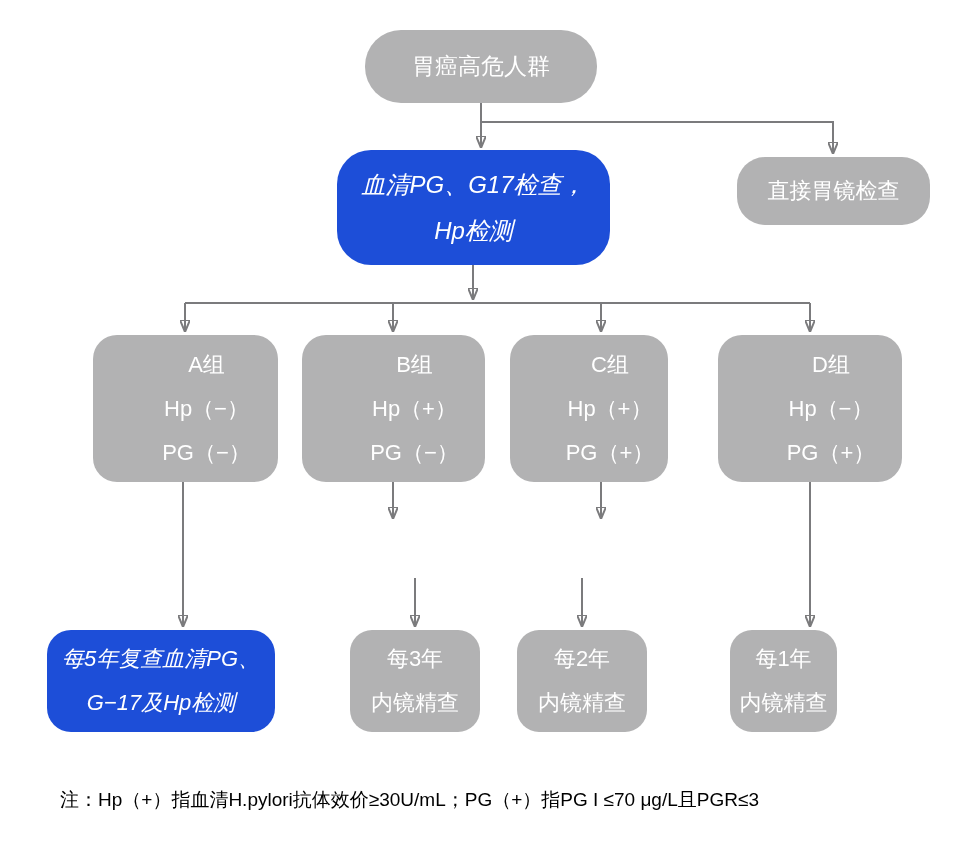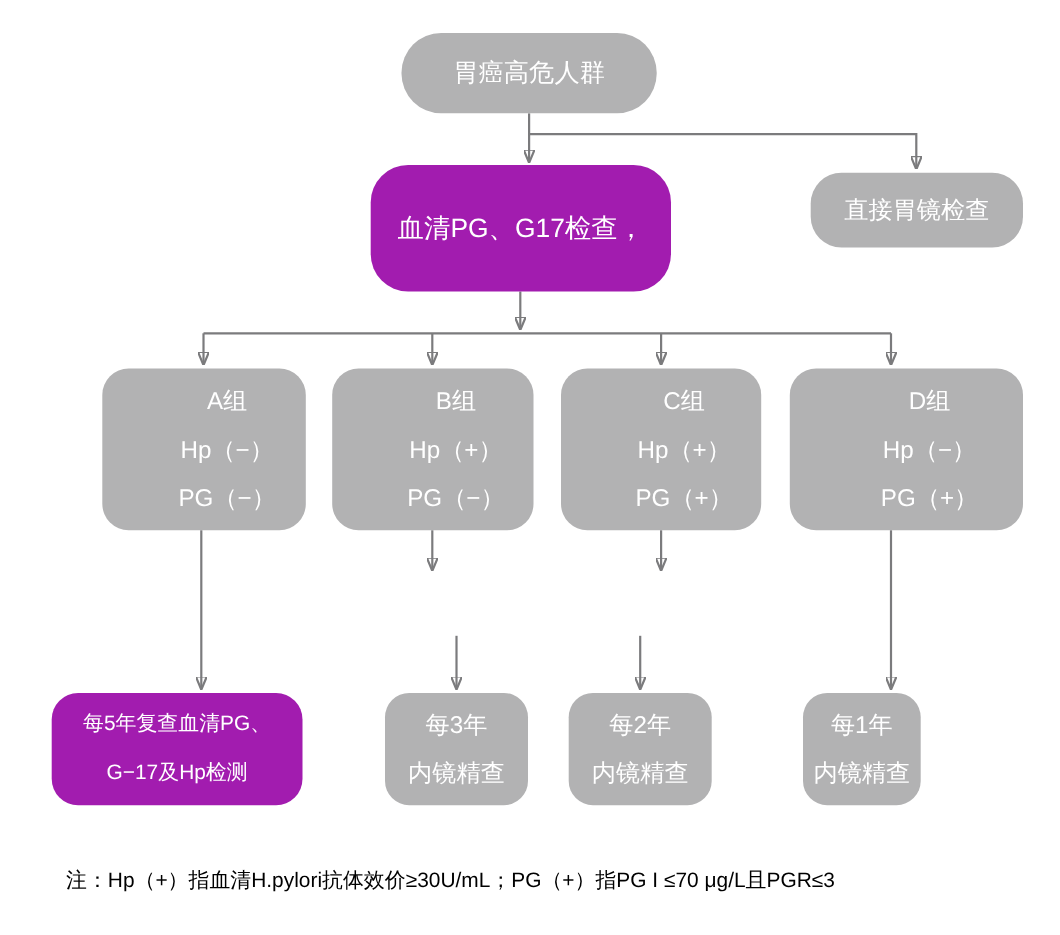--- a/index.html
+++ b/index.html
@@ -10,37 +10,37 @@
   .canvas { position: absolute; left: 0; top: 0; width: 964px; height: 850px; }
   .connectors { position: absolute; left: 0; top: 0; width: 964px; height: 850px; }
   .connectors path, .connectors line { stroke: #7B7B7D; stroke-width: 2; fill: none; }
 
   .node {
     position: absolute; display: flex; flex-direction: column;
     align-items: center; justify-content: center;
     color: #ffffff; text-align: left; box-sizing: border-box;
   }
   .gray { background: #B2B2B3; }
-  .blue { background: #a21caf; }
+  .blue { background: #1d4ed8; font-style: italic; }
   .nline { white-space: nowrap; }
 
   #n-high-risk { left: 365px; top: 30px;  width: 232px; height: 73px;  border-radius: 36px; font-size: 23px; }
   #n-serum     { left: 337px; top: 150px; width: 273px; height: 115px; border-radius: 34px; font-size: 24px; line-height: 46px; }
   #n-direct    { left: 737px; top: 157px; width: 193px; height: 68px;  border-radius: 28px; font-size: 22px; }
 
   .group-node  { top: 335px; height: 147px; border-radius: 24px; font-size: 22px; line-height: 44px; padding-left: 42px; }
   #n-group-a { left: 93px;  width: 185px; }
   #n-group-b { left: 302px; width: 183px; }
-  #n-group-c { left: 510px; width: 182px; }
-  #n-group-d { left: 718px; width: 212px; }
+  #n-group-c { left: 510px; width: 158px; }
+  #n-group-d { left: 718px; width: 184px; }
 
   #n-erad { left: 352px; top: 522px; width: 280px; height: 56px; border-radius: 28px; font-size: 22px; }
 
   .bottom-node { top: 630px; height: 102px; border-radius: 22px; font-size: 22px; line-height: 44px; }
-  #n-recheck { left: 47px;  width: 228px; font-size: 19px; border-radius: 24px; }
+  #n-recheck { left: 47px;  width: 228px; font-size: 22px; border-radius: 24px; }
   #n-endo3   { left: 350px; width: 130px; }
   #n-endo2   { left: 517px; width: 130px; }
   #n-endo1   { left: 730px; width: 107px; }
 
   .footnote {
     position: absolute; left: 60px; top: 787px;
     font-size: 19px; color: #000000; white-space: nowrap;
   }
 </style>
 </head>
@@ -73,20 +73,21 @@
     <path d="M415,578 L415,625" marker-end="url(#arrow)"></path>
     <path d="M582,578 L582,625" marker-end="url(#arrow)"></path>
   </svg>
 
   <div class="node gray" id="n-high-risk">
     <div class="nline">胃癌高危人群</div>
   </div>
 
   <div class="node blue" id="n-serum">
     <div class="nline">血清PG、G17检查，</div>
+    <div class="nline">Hp检测</div>
   </div>
 
   <div class="node gray" id="n-direct">
     <div class="nline">直接胃镜检查</div>
   </div>
 
   <div class="node gray group-node" id="n-group-a">
     <div class="nline">A组</div>
     <div class="nline">Hp（−）</div>
     <div class="nline">PG（−）</div>

